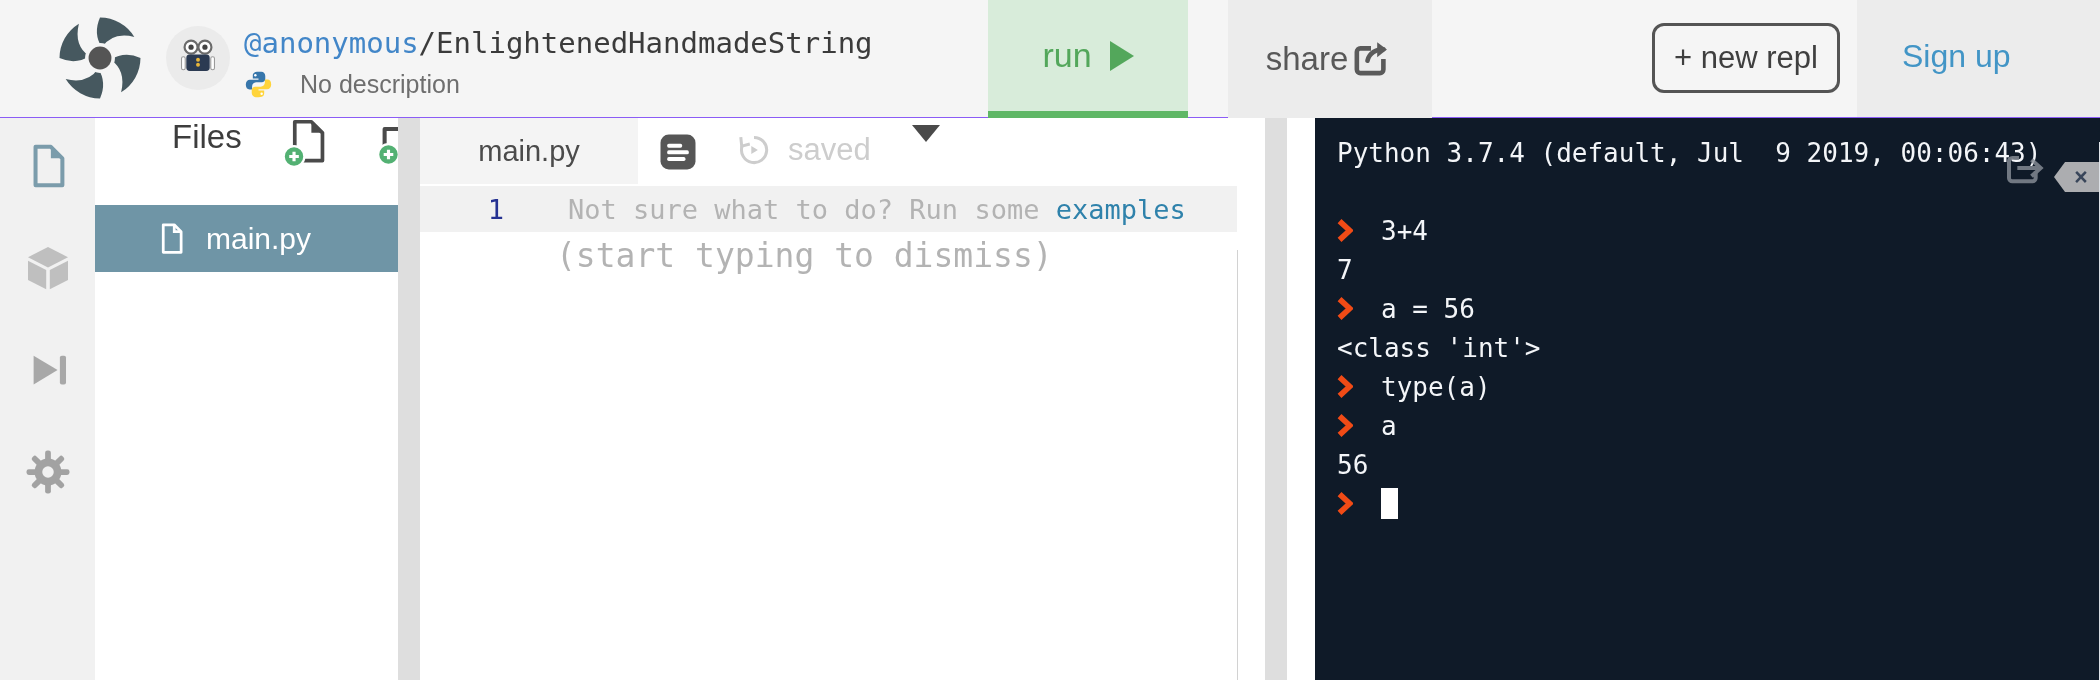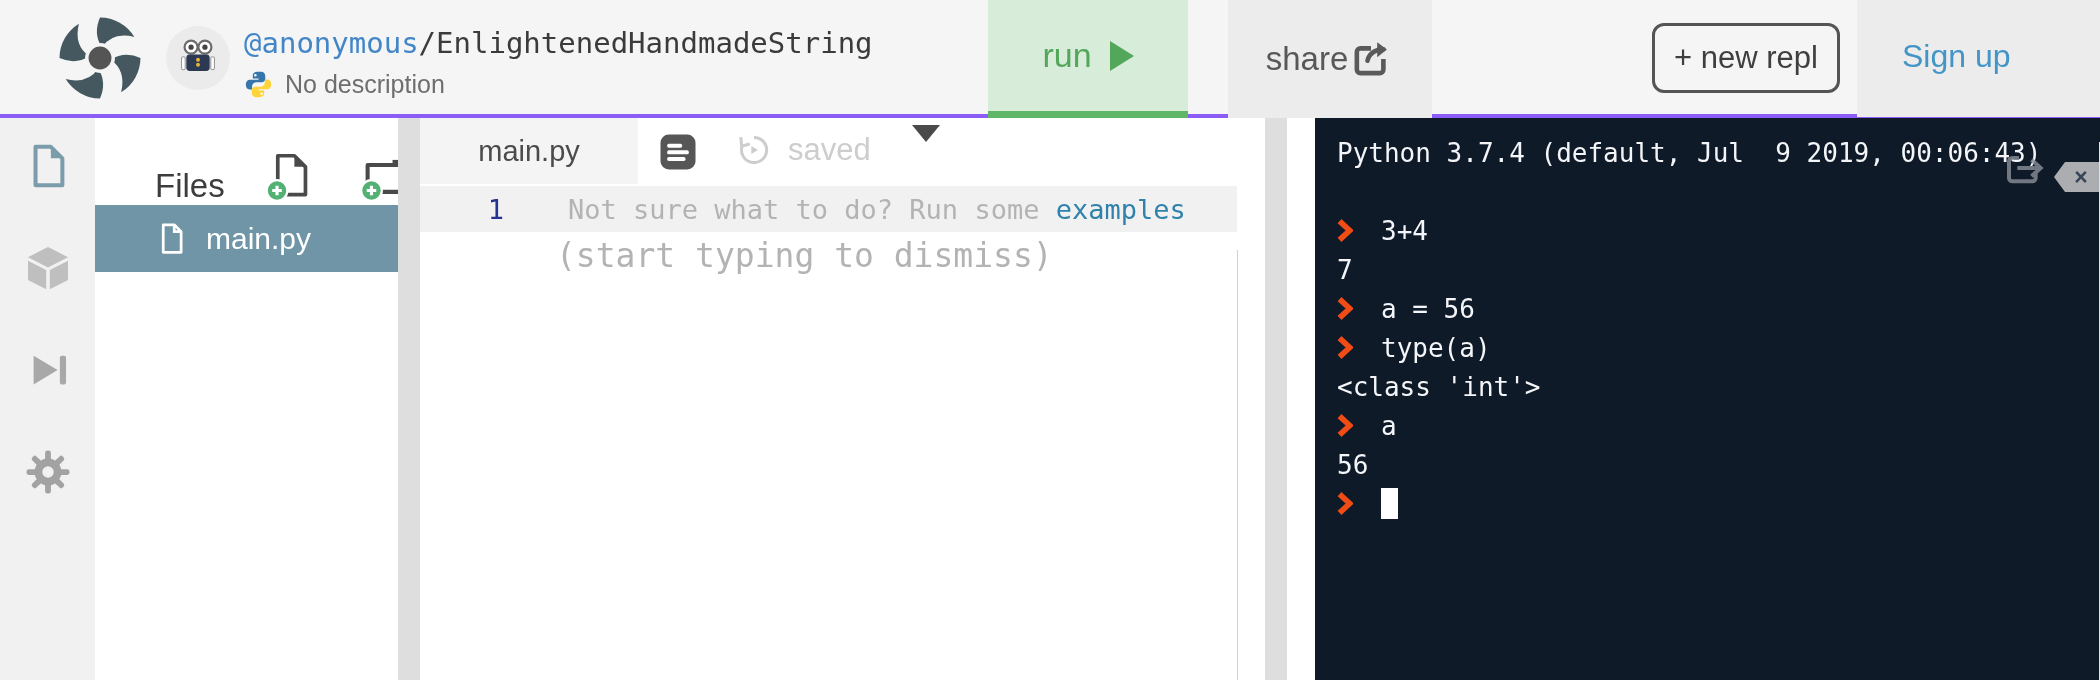--- a/index.html
+++ b/index.html
@@ -7,38 +7,38 @@
   body {
     position:relative; overflow:hidden; background:#ffffff;
     font-family:"Liberation Sans", sans-serif;
     -webkit-font-smoothing:antialiased;
   }
   .mono { font-family:"DejaVu Sans Mono", monospace; }
 
   
   .header {
     position:absolute; left:0; top:0; width:2100px; height:118px;
-    background:#f5f5f5; border-bottom:4px solid #8b5cf6;
+    background:#f5f5f5; border-bottom:1px solid #8b5cf6;
   }
   .header-right-shade {
     position:absolute; left:1857px; top:0; width:243px; height:117px; background:#ececec;
   }
   .logo { position:absolute; left:56px; top:14px; width:88px; height:88px; }
   .avatar {
     position:absolute; left:166px; top:26px; width:64px; height:64px;
     border-radius:50%; background:#ebebeb; display:flex; align-items:center; justify-content:center;
   }
   .repl-title {
     position:absolute; left:244px; top:26px; font-size:29px; letter-spacing:0;
     white-space:nowrap;
   }
   .repl-owner { color:#4286c8; }
   .repl-name  { color:#3b3b3b; }
   .desc-row {
-    position:absolute; left:244px; top:70px; display:flex; align-items:center; gap:12px;
+    position:absolute; left:244px; top:70px; display:flex; align-items:center; gap:27px;
   }
   .desc-text { color:#6e6e6e; font-size:25px; }
 
   .run-btn {
     position:absolute; left:988px; top:0; width:200px; height:118px;
     background:#d8ecda; border:none; border-bottom:7px solid #5fb766;
     display:flex; align-items:center; justify-content:center; gap:18px;
     color:#53a75b; font-size:34px; font-family:"Liberation Sans",sans-serif; cursor:pointer;
   }
   .play-tri {
@@ -63,21 +63,21 @@
 
   
   .rail {
     position:absolute; left:0; top:118px; width:95px; height:562px; background:#f1f1f1;
     display:flex; flex-direction:column; align-items:center; padding-top:24px; gap:54px;
   }
   .rail-item { width:95px; height:48px; display:flex; align-items:center; justify-content:center; cursor:pointer; }
 
   
   .files-panel { position:absolute; left:95px; top:118px; width:303px; height:562px; background:#ffffff; }
-  .files-header { height:87px; display:flex; align-items:flex-end; }
+  .files-header { height:87px; display:flex; align-items:flex-start;margin-left:17px; }
   .files-title { margin-left:60px; font-size:33px; color:#3d3d3d; }
   .add-file-btn { margin-left:38px; background:none; border:none; cursor:pointer; }
   .files-divider { width:2px; height:36px; background:#dcdcdc; margin-left:26px; }
   .add-folder-btn { margin-left:24px; background:none; border:none; cursor:pointer; }
   .file-row {
     height:67px; background:#6f95a6; color:#ffffff;
     display:flex; align-items:center; padding-left:60px; gap:18px; cursor:pointer;
   }
   .file-row-label { font-size:30px; }
 
@@ -326,25 +326,25 @@
   <div class="console-line"><span class="prompt"><svg width="16" height="25" viewBox="0 0 10 16">
             <path d="M1.5 2 L8 8 L1.5 14" stroke="#f14b16" stroke-width="3.6" fill="none"></path>
           </svg></span><span class="line-text">3+4</span></div>
 
   <div class="console-line"><span class="line-text">7</span></div>
 
   <div class="console-line"><span class="prompt"><svg width="16" height="25" viewBox="0 0 10 16">
             <path d="M1.5 2 L8 8 L1.5 14" stroke="#f14b16" stroke-width="3.6" fill="none"></path>
           </svg></span><span class="line-text">a = 56</span></div>
 
+  <div class="console-line"><span class="line-text">&lt;class 'int'&gt;</span></div>
+
   <div class="console-line"><span class="prompt"><svg width="16" height="25" viewBox="0 0 10 16">
             <path d="M1.5 2 L8 8 L1.5 14" stroke="#f14b16" stroke-width="3.6" fill="none"></path>
           </svg></span><span class="line-text">type(a)</span></div>
-
-  <div class="console-line"><span class="line-text">&lt;class 'int'&gt;</span></div>
 
   <div class="console-line"><span class="prompt"><svg width="16" height="25" viewBox="0 0 10 16">
             <path d="M1.5 2 L8 8 L1.5 14" stroke="#f14b16" stroke-width="3.6" fill="none"></path>
           </svg></span><span class="line-text">a</span></div>
 
   <div class="console-line"><span class="line-text">56</span></div>
 
   <div class="console-line"><span class="prompt"><svg width="16" height="25" viewBox="0 0 10 16">
             <path d="M1.5 2 L8 8 L1.5 14" stroke="#f14b16" stroke-width="3.6" fill="none"></path>
           </svg></span><span class="line-text"></span><span class="cursor" style="display: inline-block;"></span></div>

